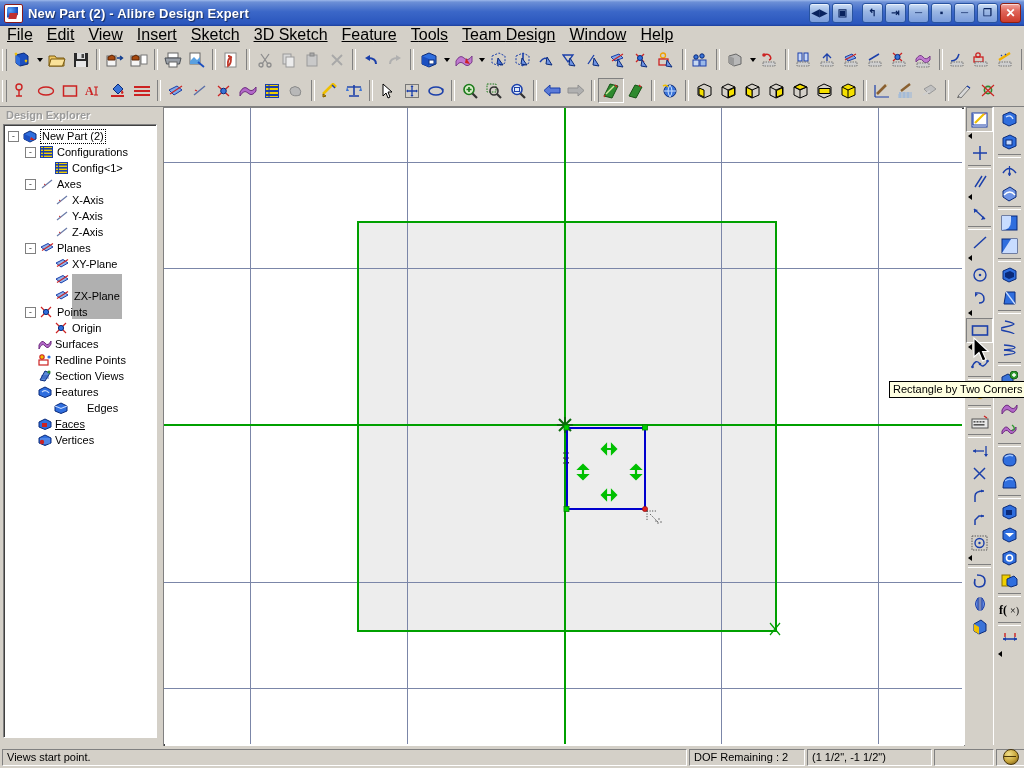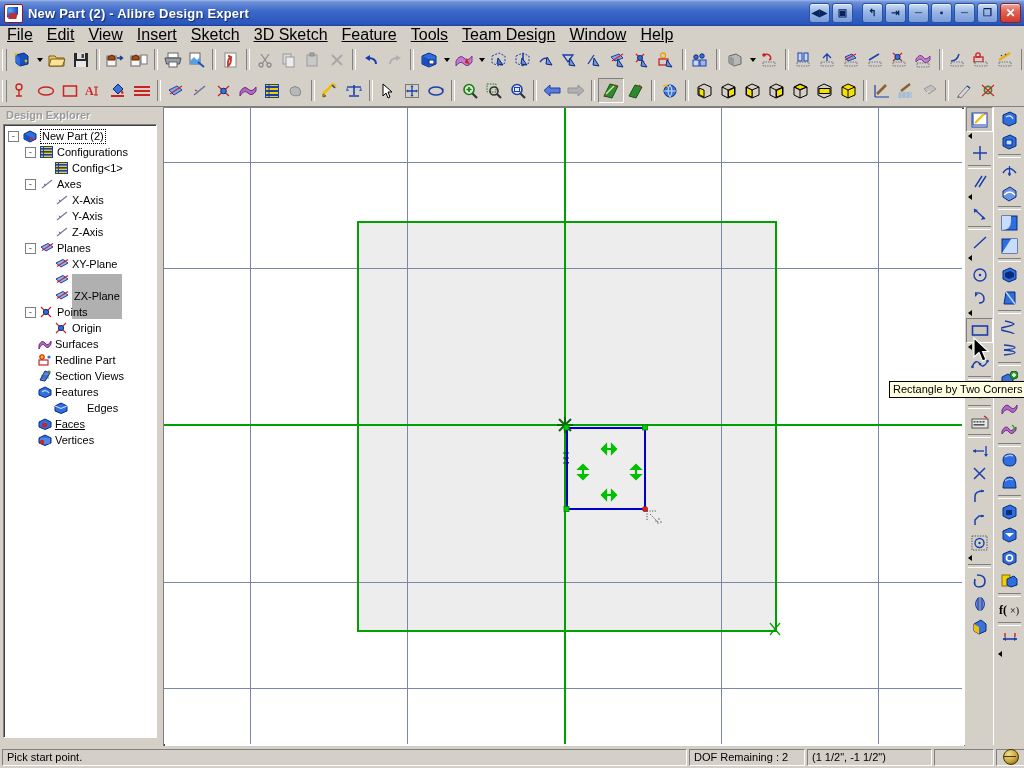--- a/index.html
+++ b/index.html
@@ -954,21 +954,21 @@
           </div>
           <div class="node" style="padding-left: 17px;">
             <span class="exp-blank"></span>
             <span class="nicon">
               <svg width="14" height="12" viewBox="0 0 14 12">
                 <circle cx="4" cy="3" r="2.2" fill="#f0c000" stroke="#cc2222" stroke-width="1.1"></circle>
                 <rect x="1" y="6" width="9" height="5" fill="none" stroke="#cc2222" stroke-width="1.2"></rect>
                 <circle cx="11" cy="3" r="1.6" fill="#2f6ede"></circle>
               </svg>
             </span>
-            <span class="nlabel">Redline Part</span>
+            <span class="nlabel">Redline Points</span>
           </div>
           <div class="node" style="padding-left: 17px;">
             <span class="exp-blank"></span>
             <span class="nicon">
               <svg width="14" height="12" viewBox="0 0 14 12">
                 <path d="M2 10 L7 1 L12 3 L7 11 Z" fill="#5a8ad8" stroke="#0a2a7a"></path>
                 <g stroke="#1b3faa" stroke-width="0.7">
                   <path d="M3 8 h8 M3 6 h8"></path>
                 </g>
                 <circle cx="11" cy="2" r="1.6" fill="#2f8a2f"></circle>
@@ -1379,21 +1379,21 @@
     <div class="rcaret"></div>
   </div>
 
   <div class="tooltip">Rectangle by Two Corners</div>
 
   <svg class="cursor" width="20" height="28" viewBox="0 0 20 28">
     <path d="M1 1 L1 20 L6 15.5 L9.5 24 L13 22.5 L9.5 14.5 L15.5 14.5 Z" fill="#000" stroke="#fff" stroke-width="1.1"></path>
   </svg>
 
   <div class="statusbar">
-    <div class="sfield grow">Pick start point.</div>
+    <div class="sfield grow">Views start point.</div>
     <div class="sfield w1">DOF Remaining : 2</div>
     <div class="sfield w2">(1 1/2", -1 1/2")</div>
     <div class="sfield w3"></div>
     <div class="sfield icon">
       <span class="globe"></span>
     </div>
   </div>
 
 </div>
 

